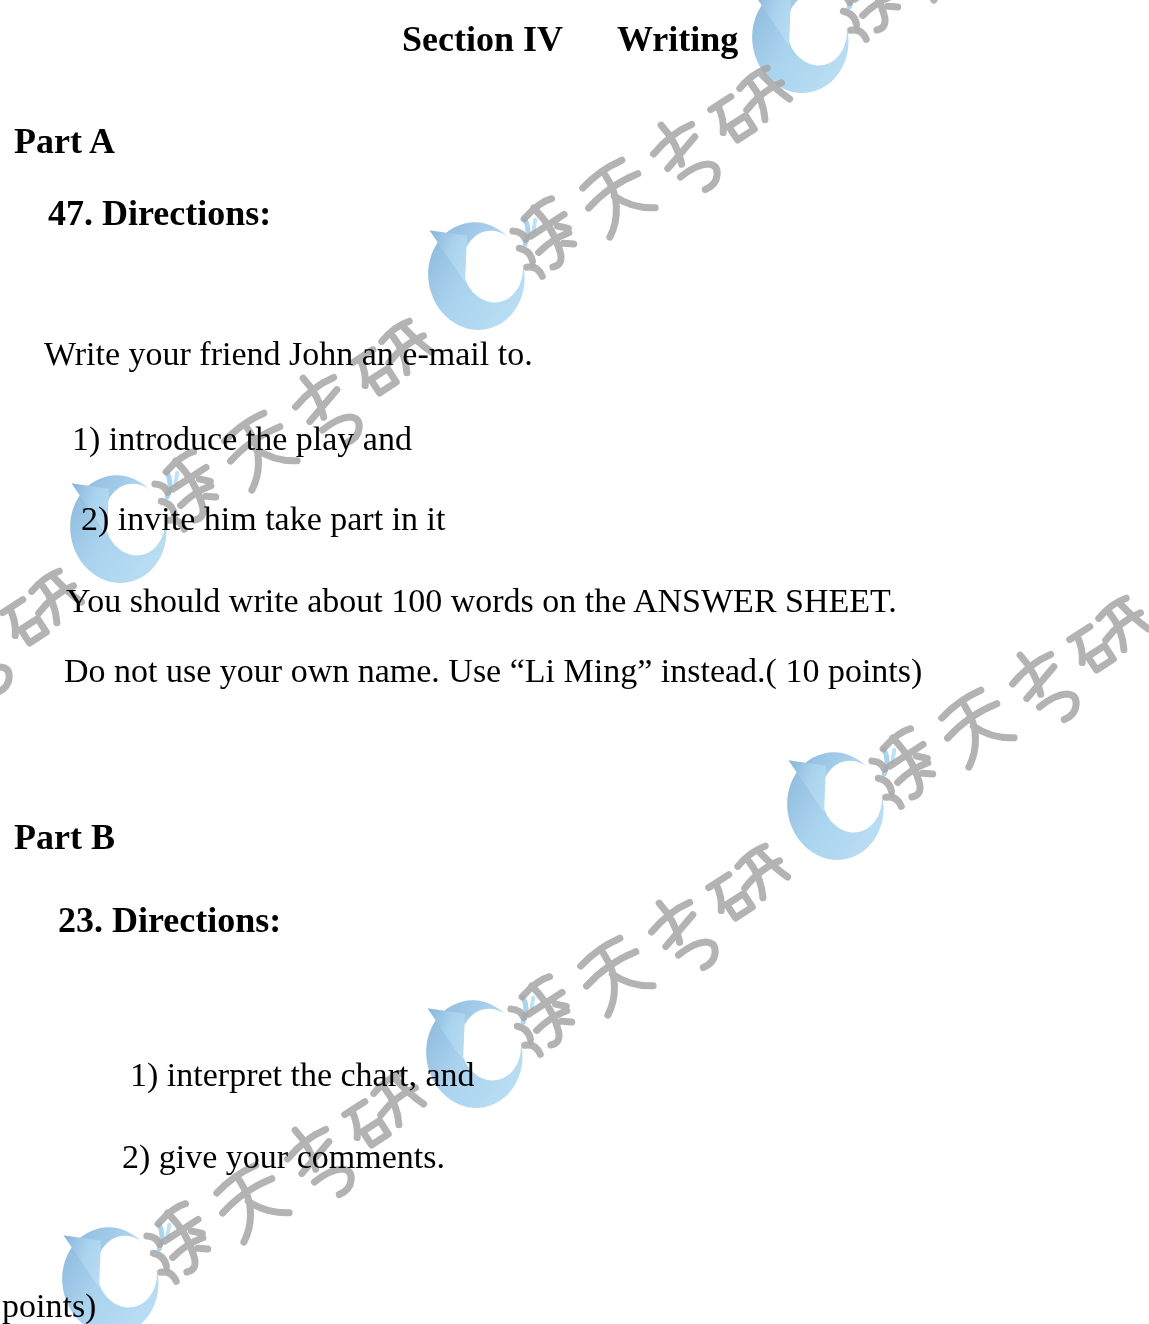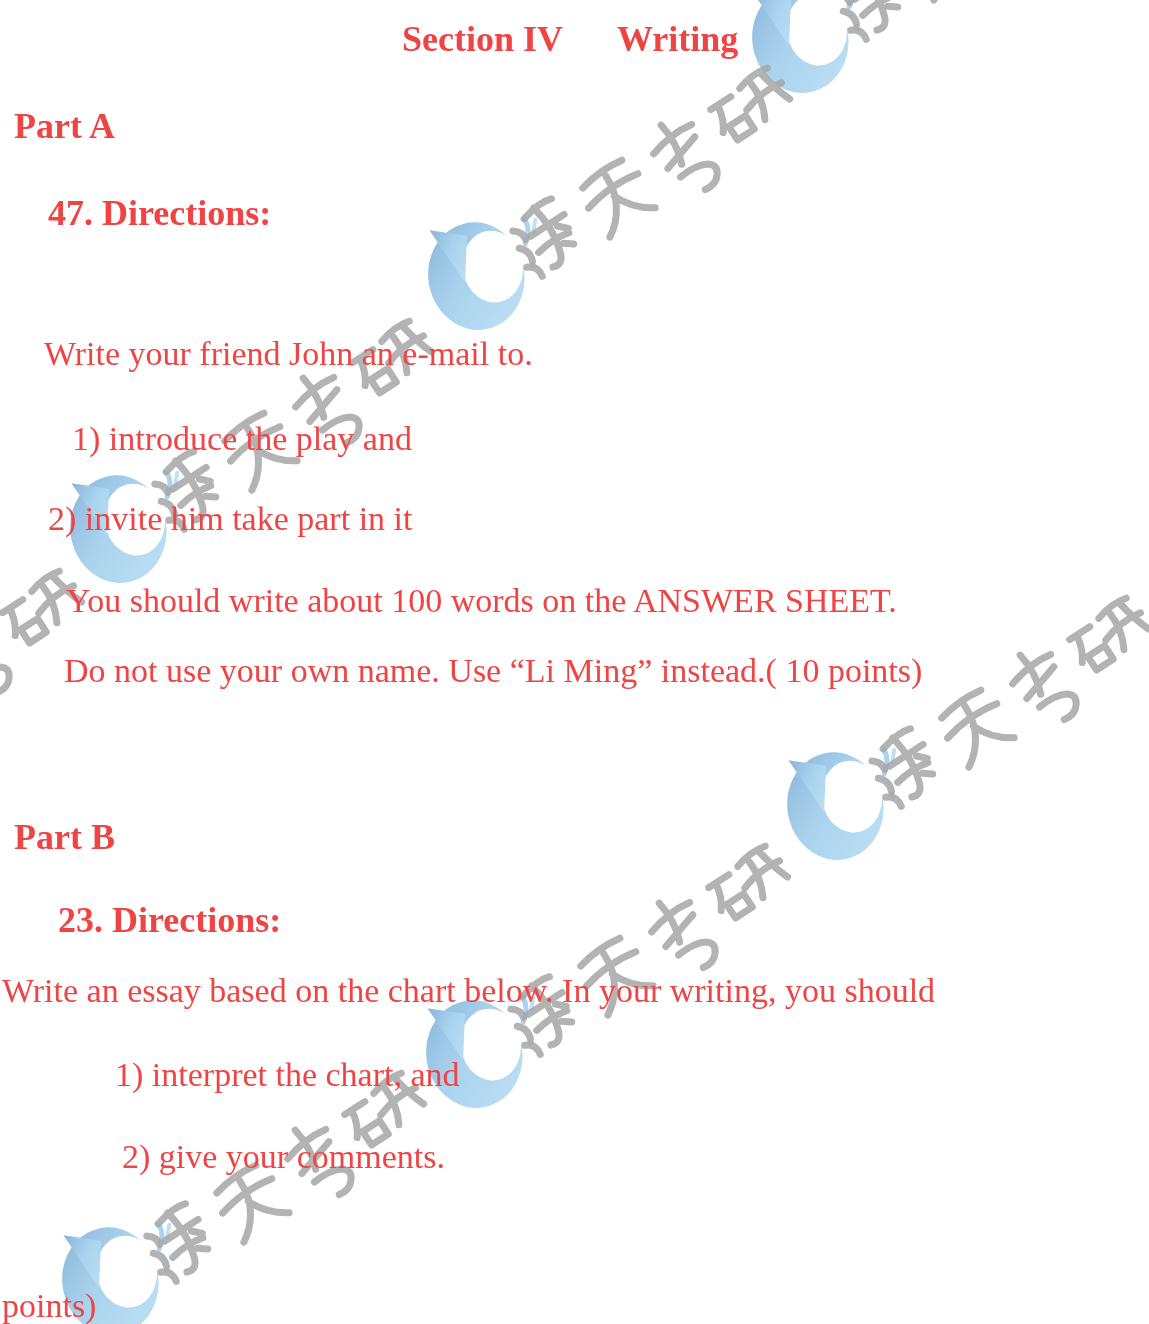--- a/index.html
+++ b/index.html
@@ -1,20 +1,20 @@
 <!DOCTYPE html>
 <html><head>
 <meta charset="utf-8">
 <style>
   html,body{margin:0;padding:0;}
   body{background:#ffffff;}
   .page{
     position:relative;width:1149px;height:1324px;overflow:hidden;
     background:#ffffff;font-family:"Liberation Serif","DejaVu Serif",serif;
-    color:#ef4444;
+    color:#000000;
   }
   .line{position:absolute;white-space:nowrap;font-size:34px;line-height:1.2;}
   .h{font-weight:bold;font-size:36px;}
   .title{font-weight:bold;font-size:36px;}
   .title .gap{display:inline-block;width:54px;}
   .wm{position:absolute;width:480px;height:340px;pointer-events:none;z-index:1;}
   .wm svg{display:block;width:480px;height:340px;}
   .txt{position:absolute;z-index:2;}
   .b{font-weight:normal;}
 </style>
@@ -97,36 +97,35 @@
   <div class="wm" style="left:20px;top:1047px" aria-label="海天考研">
       <svg>
         <use href="#wmu"></use>
       </svg>
     </div>
 
   <div class="line title txt" style="left:402px;top:18px">
     <span>Section IV</span><span class="gap"></span><span>Writing</span>
   </div>
 
-  <div class="line h txt" style="left:14px;top:105px">Part A</div>
+  <div class="line h txt" style="left:14px;top:120px">Part A</div>
   <div class="line h txt" style="left:48px;top:192px">47. Directions:</div>
 
   <div class="line txt" style="left:44px;top:334px">Write your friend John an e-mail to.</div>
 
   <div class="line txt" style="left:72px;top:419px">1) introduce the play and</div>
-  <div class="line txt" style="left:48px;top:499px">2)  invite him take part in it</div>
+  <div class="line txt" style="left:81px;top:499px">2)  invite him take part in it</div>
 
   <div class="line txt" style="left:66px;top:581px">
     <span>You should write about 100 words </span><span class="b">on the ANSWER SHEET</span><span>.</span>
   </div>
   <div class="line txt" style="left:64px;top:651px">Do not use your own name. Use “Li Ming” instead.( 10 points)</div>
 
   <div class="line h txt" style="left:14px;top:816px">Part B</div>
   <div class="line h txt" style="left:58px;top:899px">23. Directions:</div>
 
-  <div class="line txt" style="left:2px;top:971px">Write an essay based on the chart below. In your writing, you should</div>
 
-  <div class="line txt" style="left:115px;top:1055px">1) interpret the chart, and</div>
+  <div class="line txt" style="left:130px;top:1055px">1) interpret the chart, and</div>
   <div class="line txt" style="left:122px;top:1137px">2) give your comments.</div>
 
   <div class="line txt" style="left:2px;top:1286px">points)</div>
 
 </div>
 
 </body></html>

